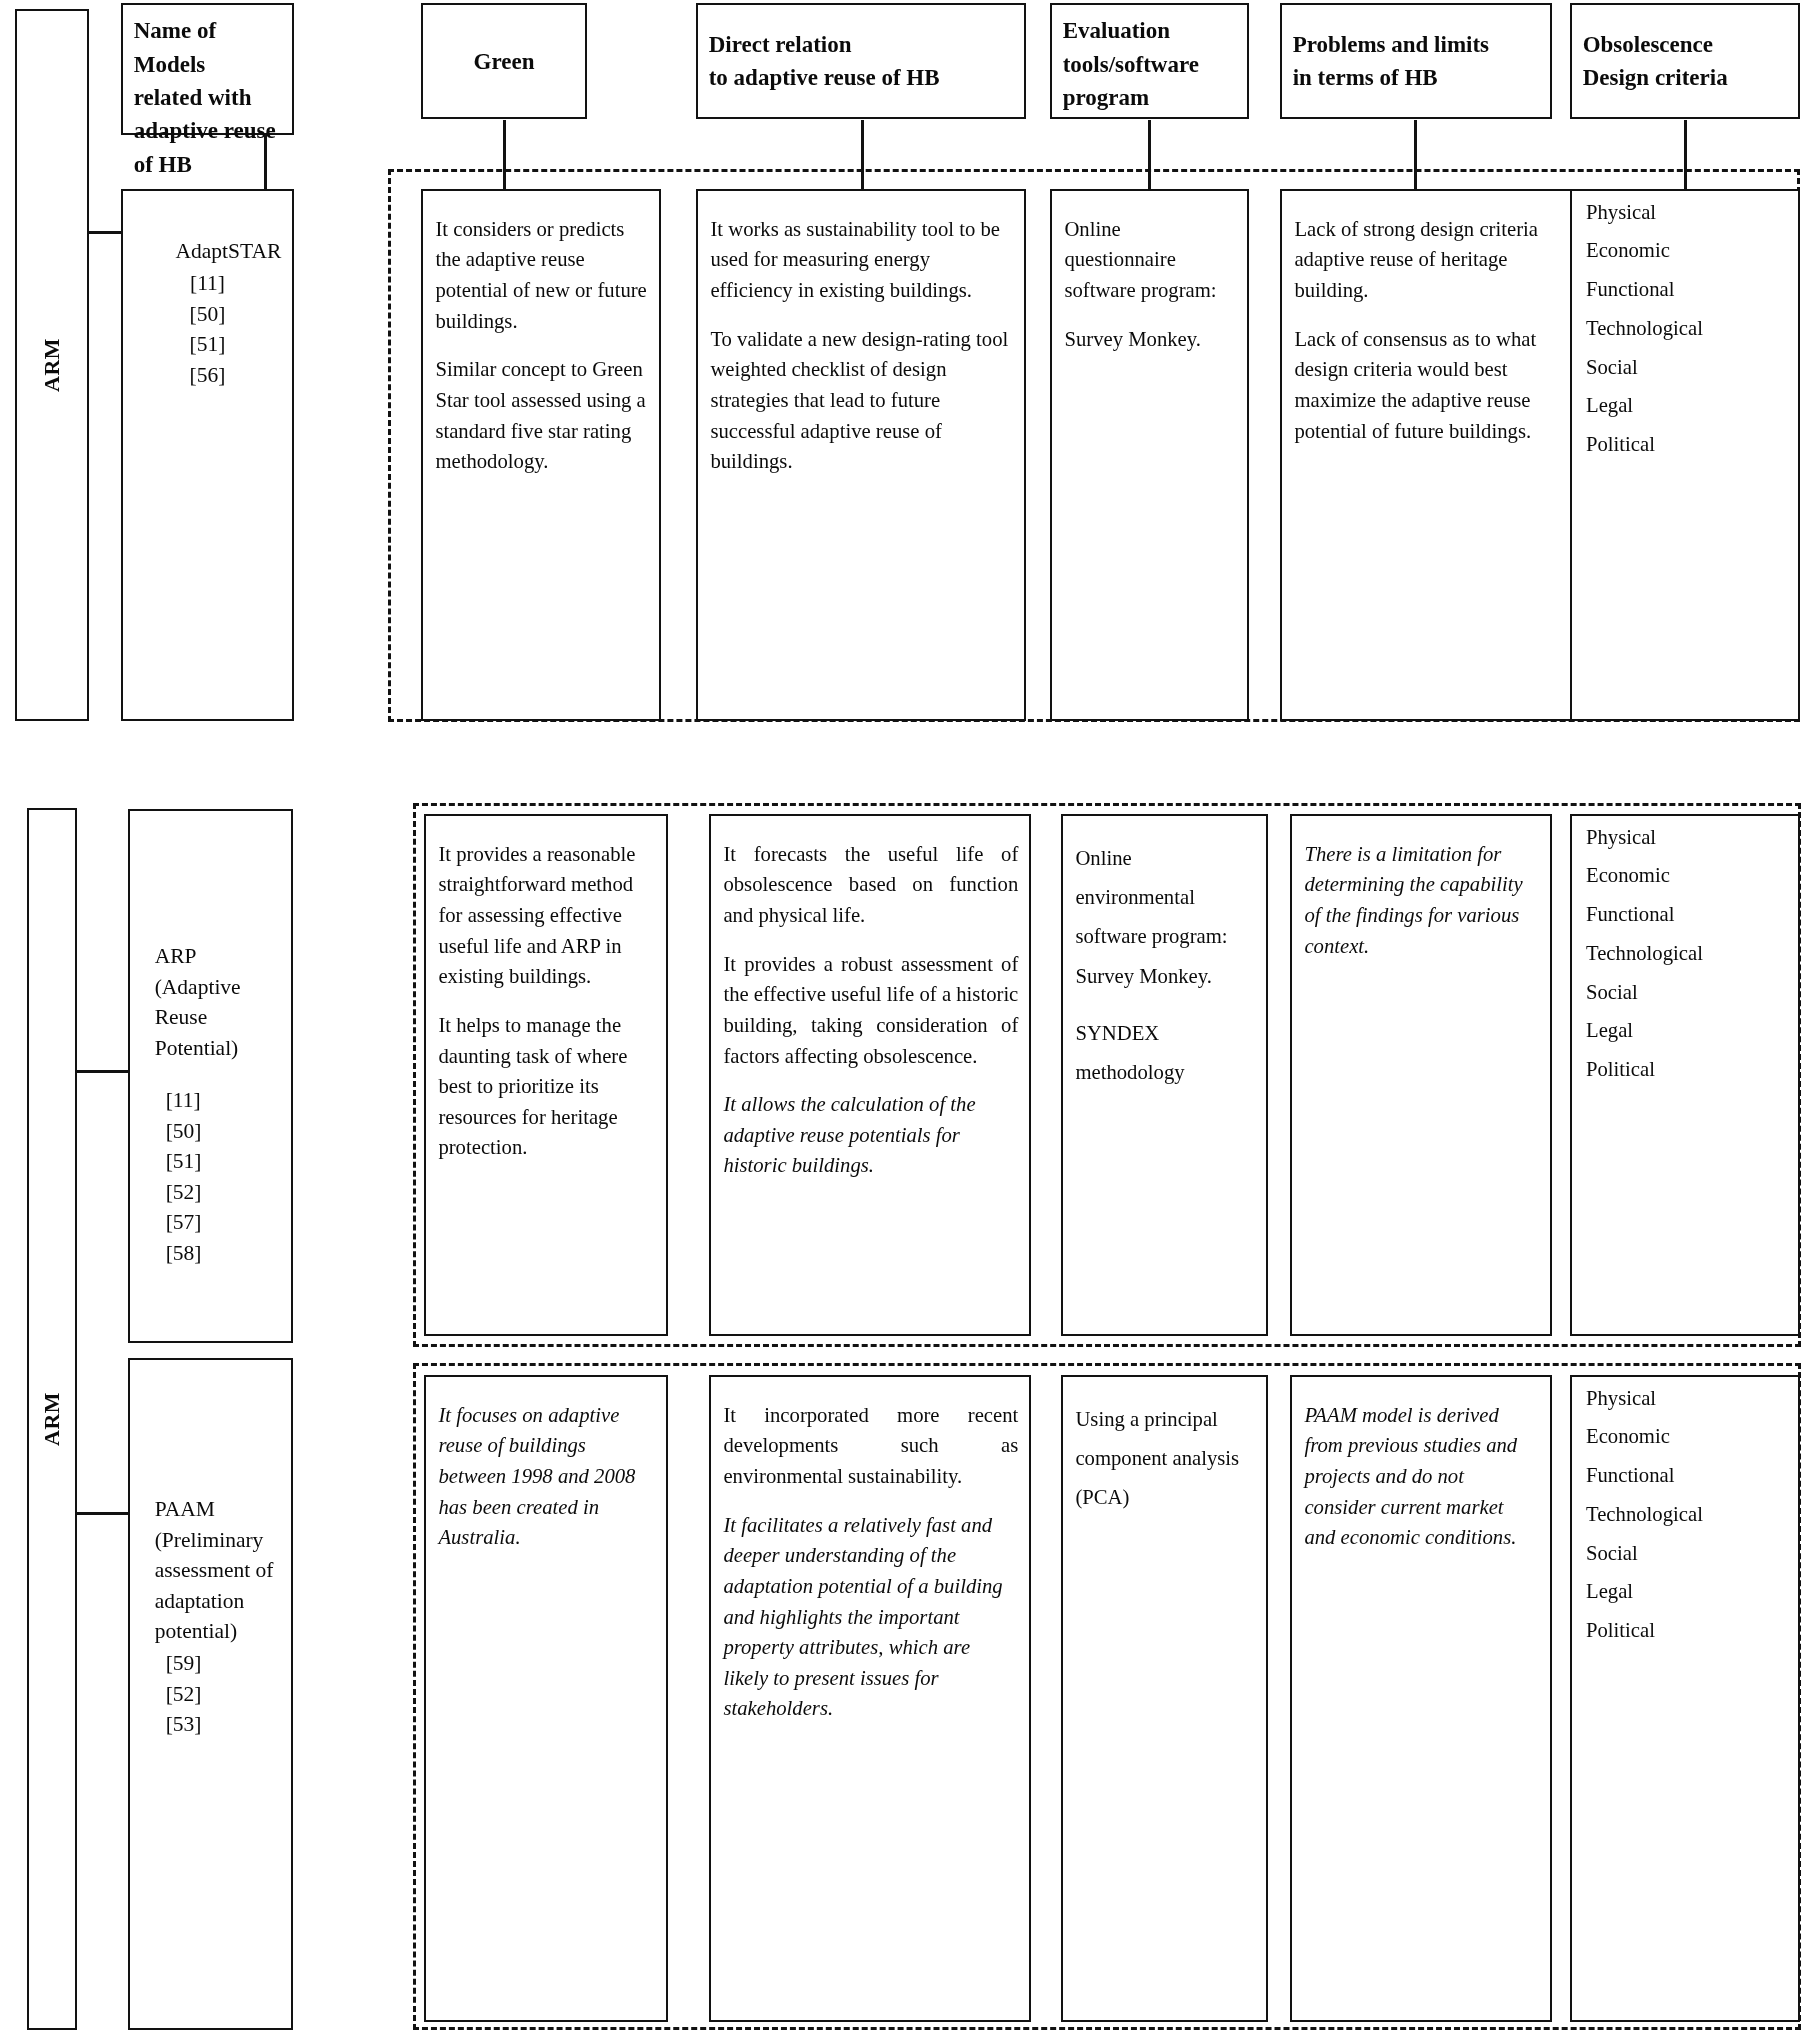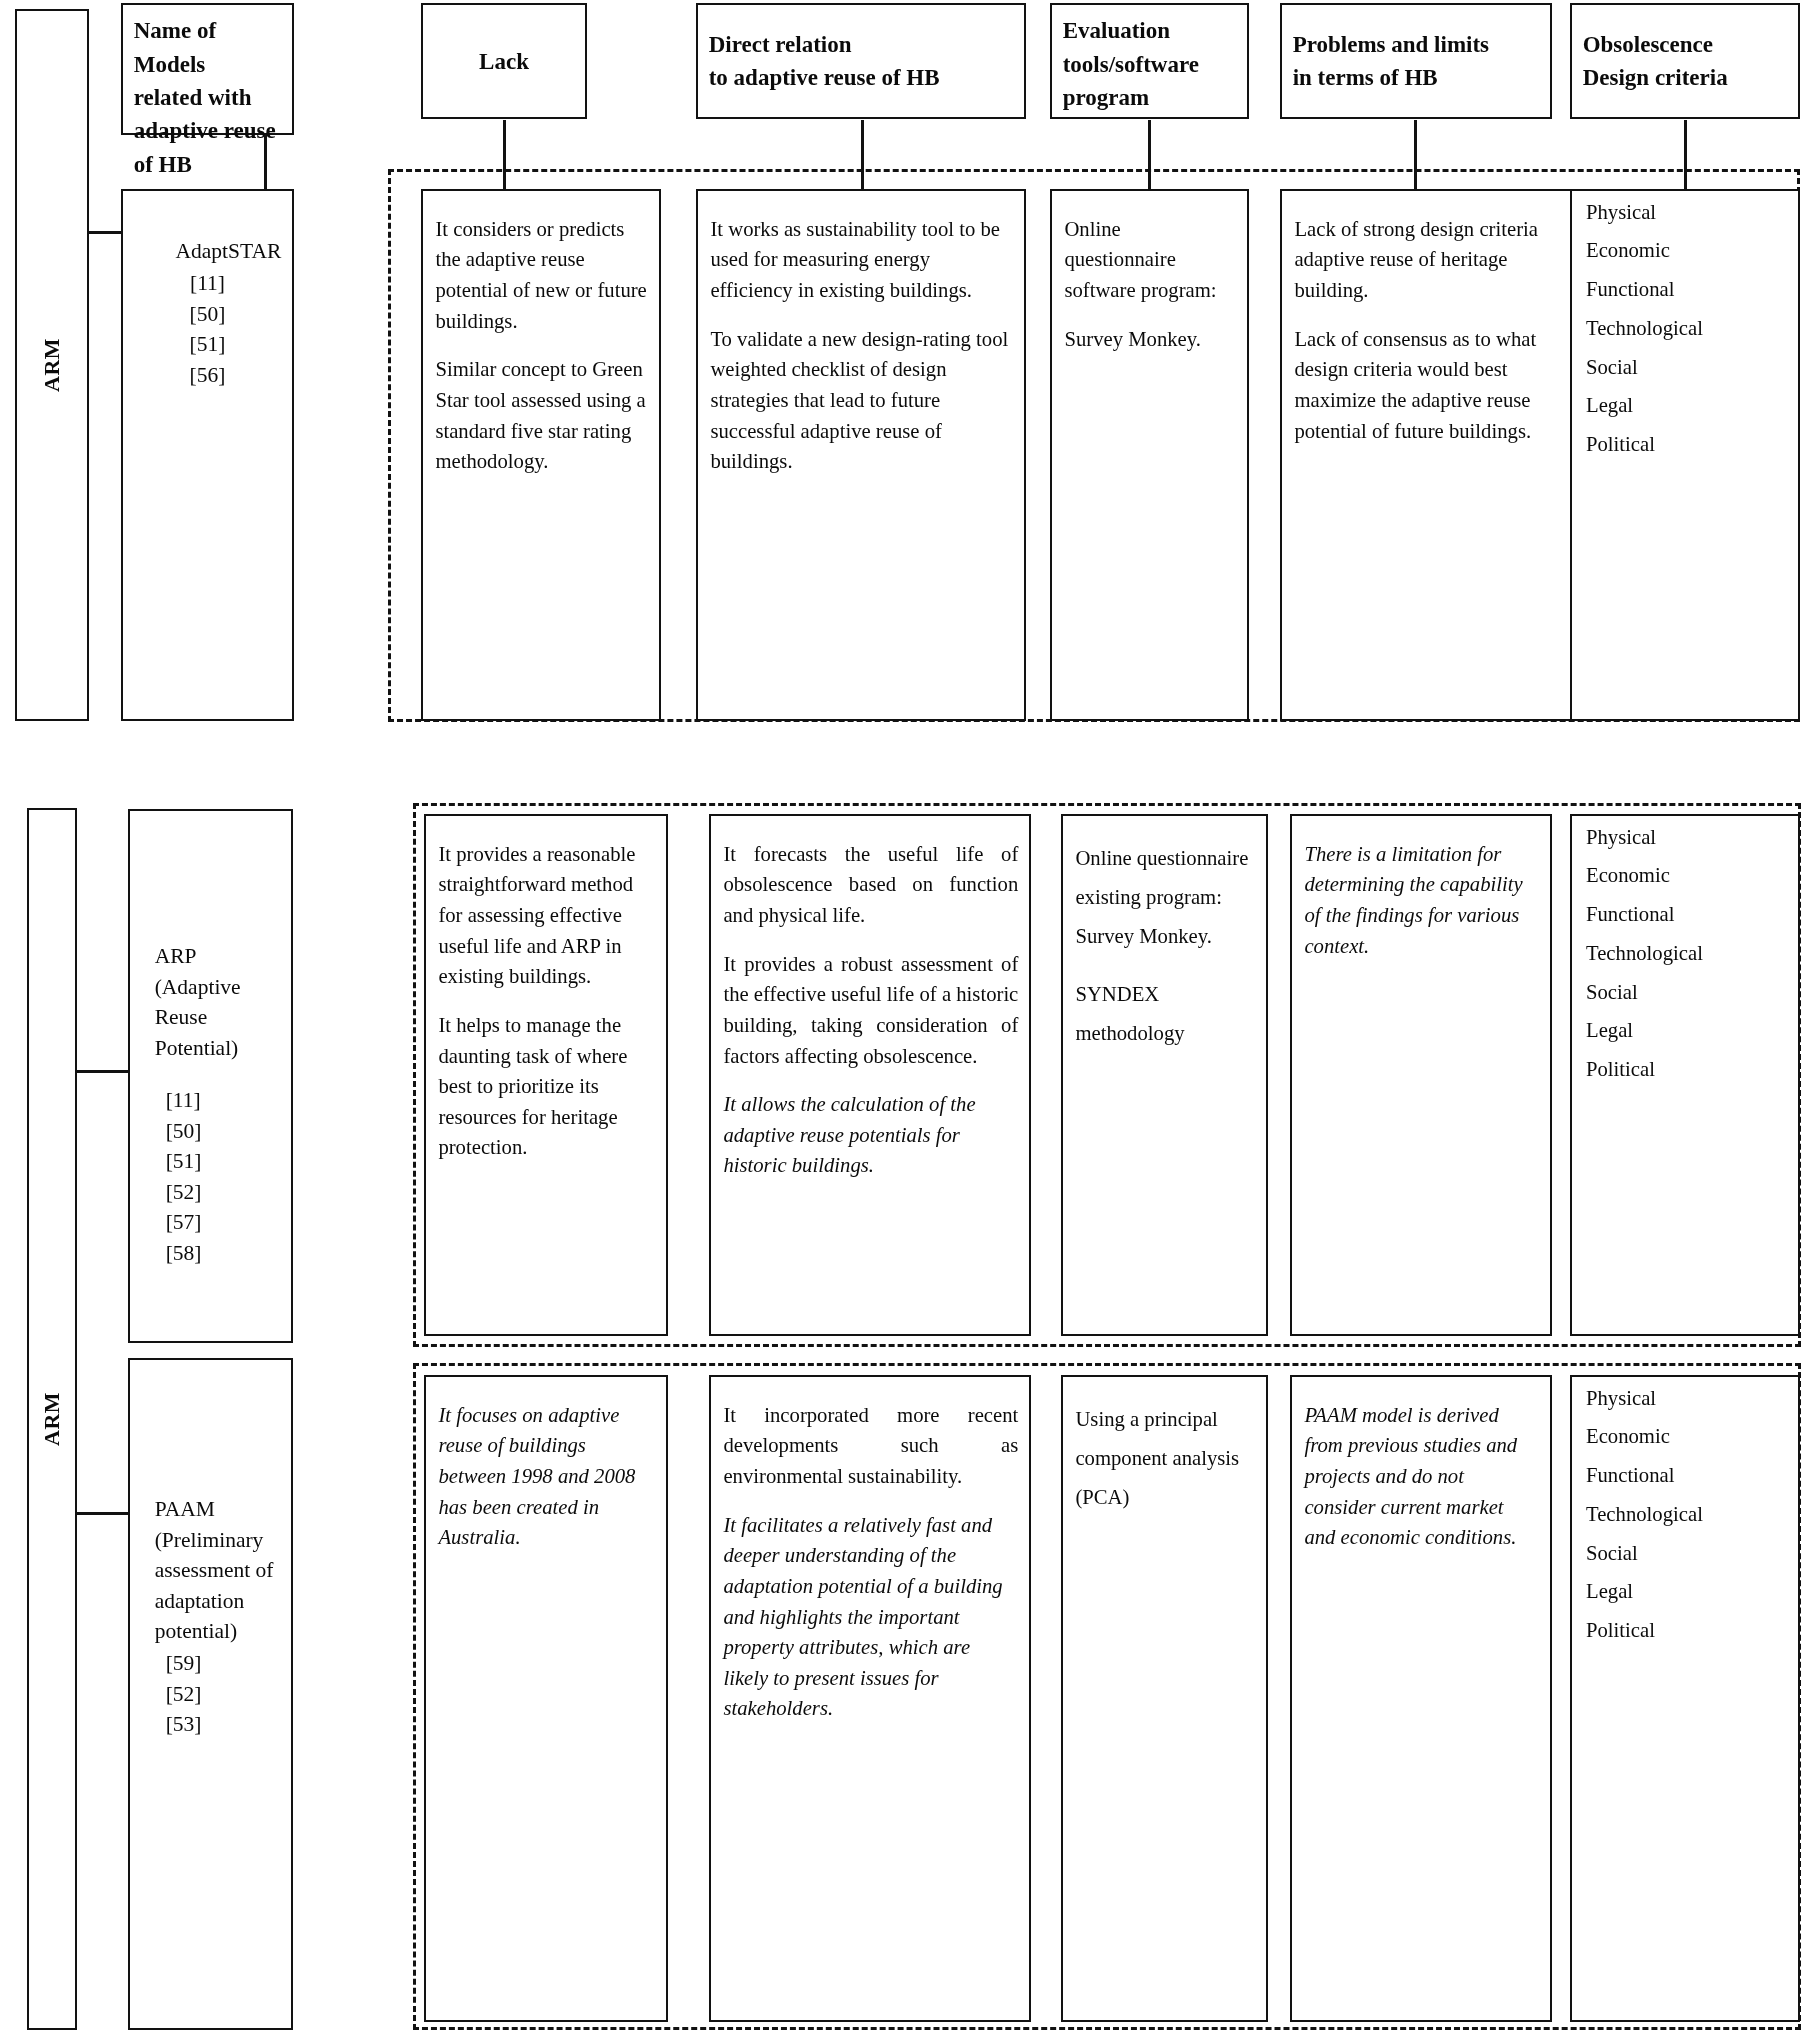--- a/index.html
+++ b/index.html
@@ -106,21 +106,21 @@
   .obs div { margin-bottom: 18px; }
   .obs div:last-child { margin-bottom: 0; }
 </style>
 </head>
 <body>
 
 <div class="box hdr left" style="left:121px; top:3.3px; width:173px; height:132px;">
   <div>Name of Models<br>related with<br>adaptive reuse of HB</div>
 </div>
 <div class="box hdr center" style="left:421px; top:3.3px; width:166px; height:116px; display:flex; align-items:center; justify-content:center;">
-  <div>Lack</div>
+  <div>Green</div>
 </div>
 <div class="box hdr left" style="left:696px; top:3.3px; width:330px; height:116px; display:flex; align-items:center;">
   <div>Direct relation<br>to adaptive reuse of HB</div>
 </div>
 <div class="box hdr left" style="left:1050px; top:3.3px; width:199px; height:116px;">
   <div>Evaluation<br>tools/software<br>program</div>
 </div>
 <div class="box hdr left" style="left:1280px; top:3.3px; width:272px; height:116px; display:flex; align-items:center;">
   <div>Problems and limits<br>in terms of HB</div>
 </div>
@@ -208,21 +208,21 @@
 </div>
 <div class="box cell justify" style="left:709px; top:814px; width:322px; height:522px;">
   <div>
       <p>It forecasts the useful life of obsolescence based on function and physical life.</p>
       <p>It provides a robust assessment of the effective useful life of a historic building, taking consideration of factors affecting obsolescence.</p>
       <p>It allows the calculation of the adaptive reuse potentials for historic buildings.</p>
     </div>
 </div>
 <div class="box cell" style="left:1061px; top:814px; width:207px; height:522px;">
   <div style="line-height:1.9;">
-      <p>Online questionnaire existing program: Survey Monkey.</p>
+      <p>Online environmental software program: Survey Monkey.</p>
       <p>SYNDEX methodology</p>
     </div>
 </div>
 <div class="box cell justify" style="left:1290px; top:814px; width:262px; height:522px;">
   <div>
       <p>There is a limitation for determining the capability of the findings for various context.</p>
     </div>
 </div>
 <div class="box obs" style="left:1570px; top:814px; width:230px; height:522px;">
   <div>

